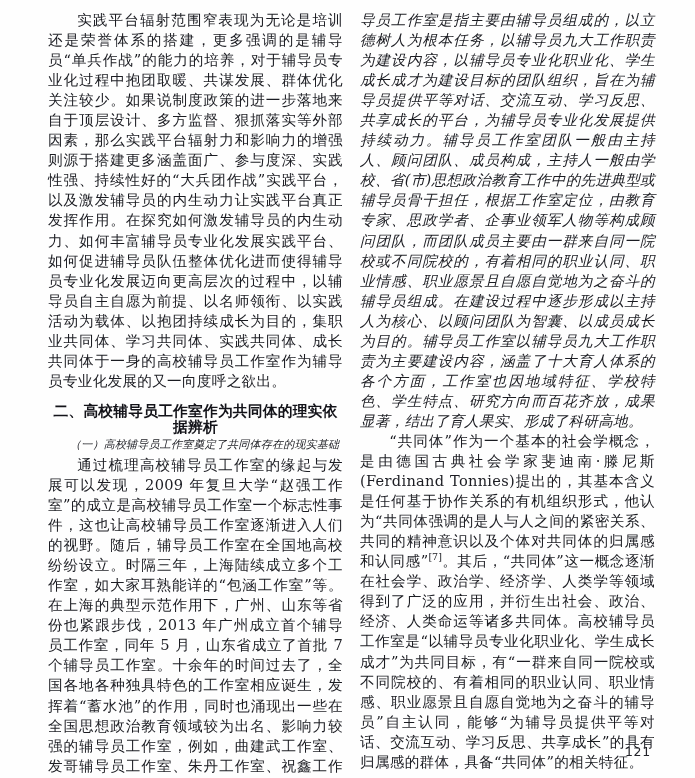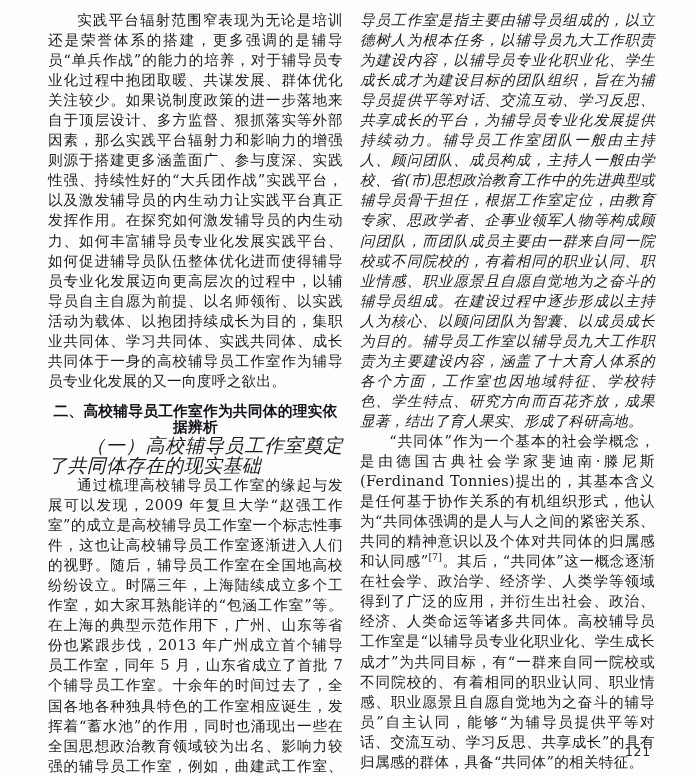--- a/index.html
+++ b/index.html
@@ -60,21 +60,21 @@
     line-height: 16px;
     font-weight: bold;
     text-align: center;
     letter-spacing: 0.01em;
     color: #131319;
     font-family: "DejaVu Sans", "Liberation Sans", sans-serif;
   }
 
   h3.sub-heading {
     margin: 0;
-    font-size: 19px;
+    font-size: 11px;
     line-height: 20.05px;
     font-weight: normal;
     font-style: italic;
     text-indent: 2em;
     text-align: justify;
     text-justify: inter-ideograph;
     letter-spacing: 0.02em;
     color: #1b1c22;
     font-family: "DejaVu Serif", "Liberation Serif", serif;
   }

